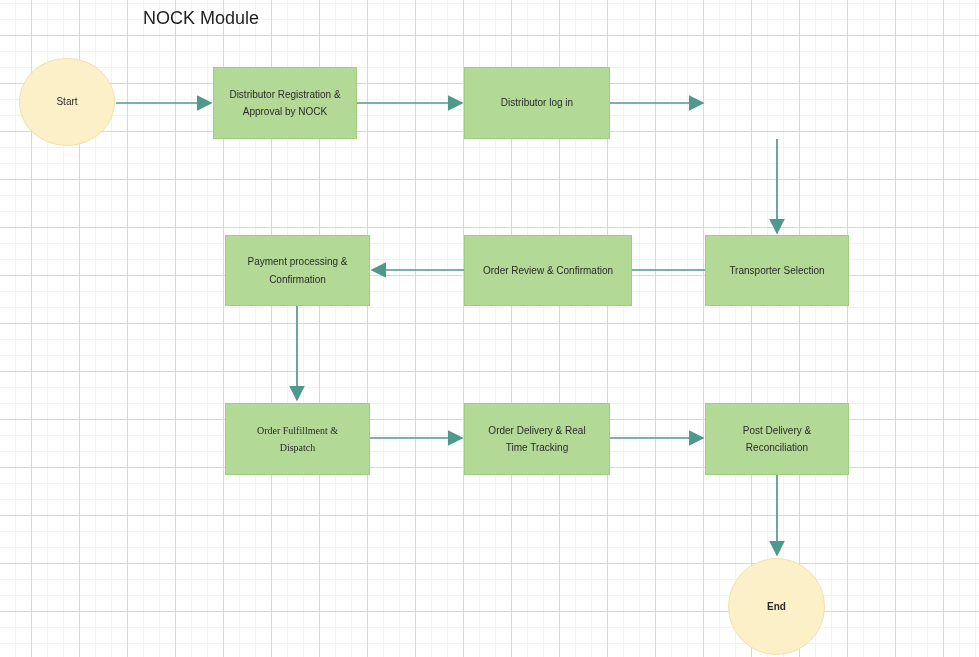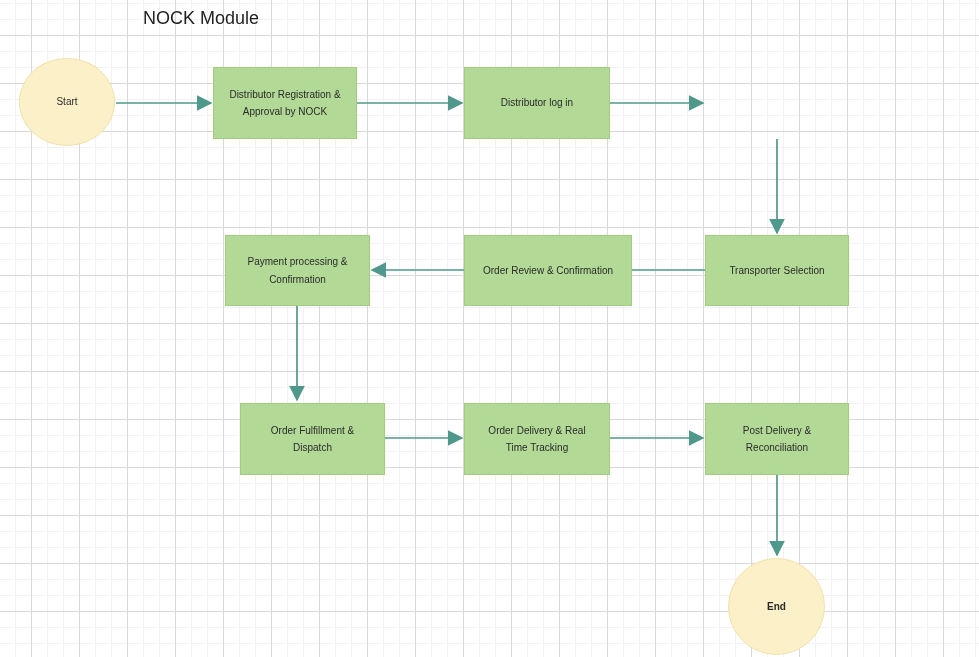--- a/index.html
+++ b/index.html
@@ -108,21 +108,21 @@
 
   <div class="node step" style="left:464px; top:67px; width:146px; height:72px;">Distributor log in</div>
 
 
   <div class="node step" style="left:705px; top:235px; width:144px; height:71px;">Transporter Selection</div>
 
   <div class="node step" style="left:464px; top:235px; width:168px; height:71px;">Order Review &amp; Confirmation</div>
 
   <div class="node step" style="left:225px; top:235px; width:145px; height:71px;">Payment processing &amp; Confirmation</div>
 
-  <div class="node step" style="left:240px; top:403px; width:145px; height:72px;">Order Fulfillment &amp; Dispatch</div>
+  <div class="node step" style="left:225px; top:403px; width:145px; height:72px;font-family:Liberation Serif, serif;">Order Fulfillment &amp; Dispatch</div>
 
   <div class="node step" style="left:464px; top:403px; width:146px; height:72px;">Order Delivery &amp; Real Time Tracking</div>
 
   <div class="node step" style="left:705px; top:403px; width:144px; height:72px;">Post Delivery &amp; Reconciliation</div>
 
   <div class="node terminal" style="left:728px; top:558px; width:97px; height:97px;font-weight:bold;">End</div>
 
 </div>
 
 </body></html>

